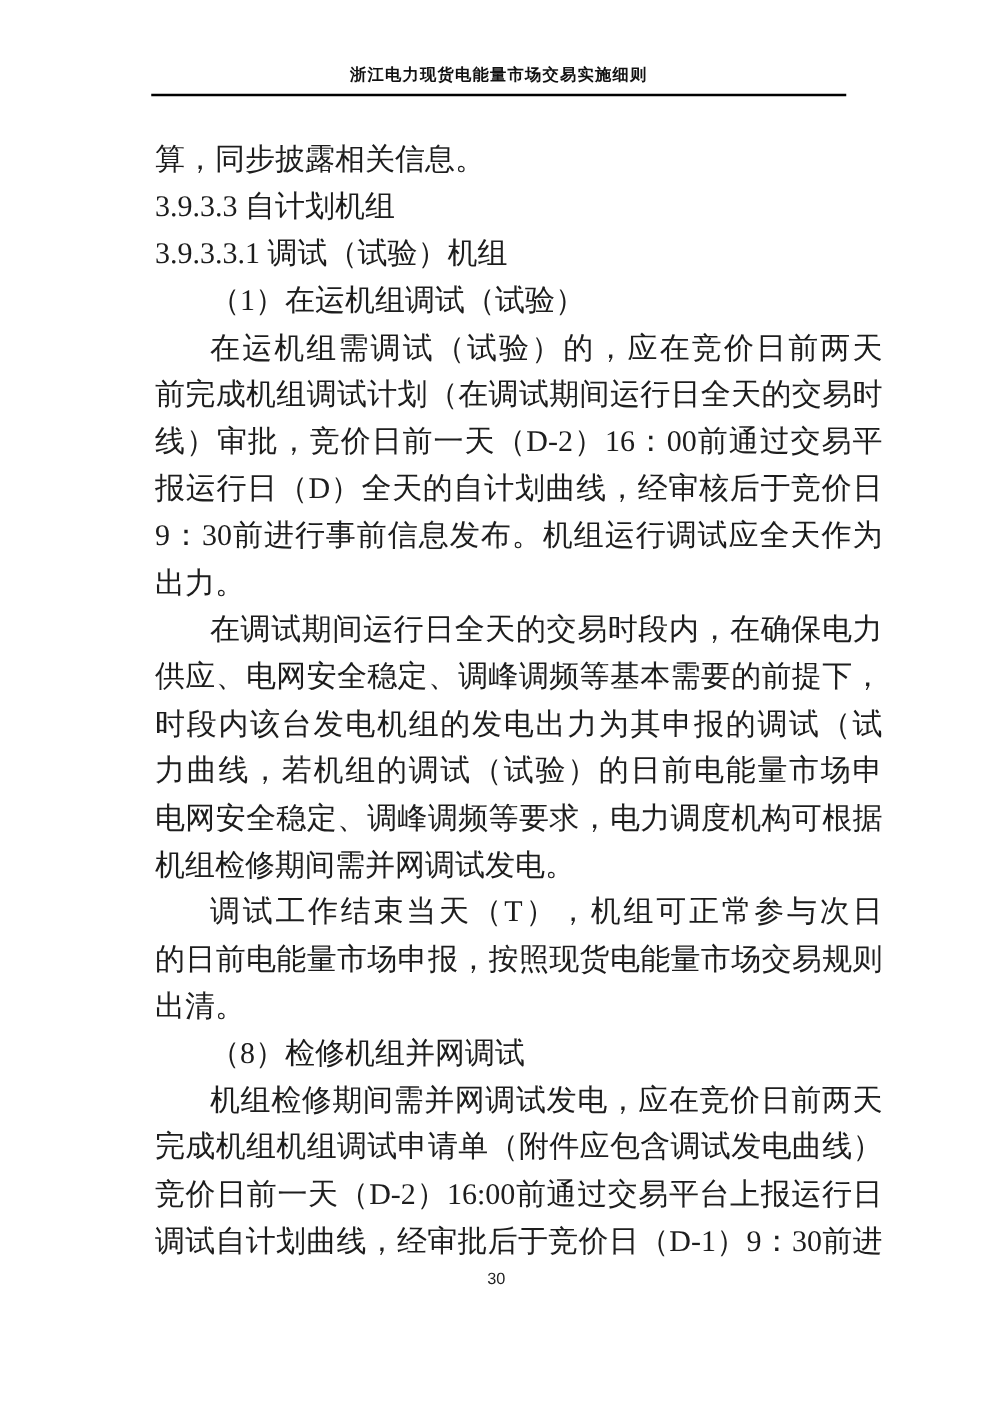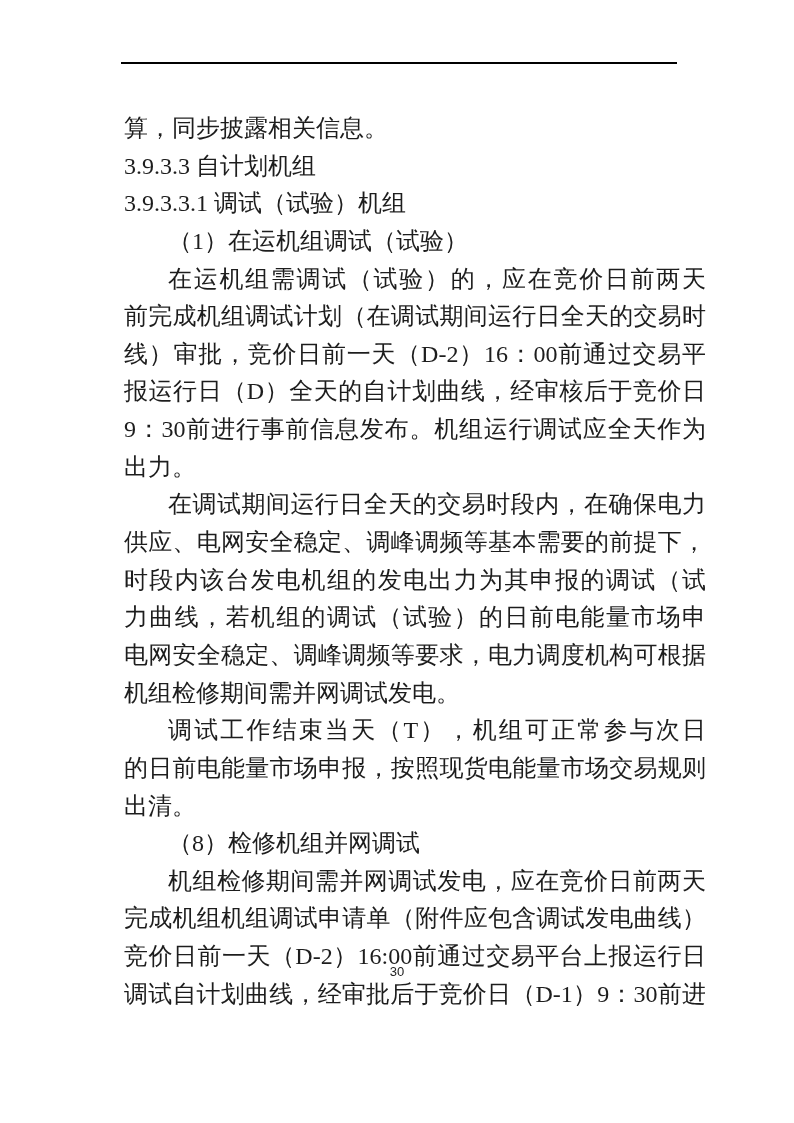--- a/index.html
+++ b/index.html
@@ -55,38 +55,39 @@
     text-align: justify;
     text-align-last: justify;
     text-justify: inter-character;
   }
   .line.indent {
     padding-left: 44px;
   }
   
   .footer {
     position: absolute;
-    top: 962px;
+    top: 1014px;
     left: 0;
     width: 794px;
     text-align: center;
   }
   .page-number {
     font-family: "Liberation Sans", "DejaVu Sans", sans-serif;
     font-size: 13px;
     color: #222222;
     line-height: 18px;
   }
 </style>
 </head>
 <body>
 
 <div class="page">
 
   <div class="header">
+    <div class="header-title">浙江电力现货电能量市场交易实施细则</div>
     <div class="header-rule"></div>
   </div>
 
   <div class="doc-body">
       <div class="line">算，同步披露相关信息。</div>
       <div class="line">3.9.3.3 自计划机组</div>
       <div class="line">3.9.3.3.1 调试（试验）机组</div>
       <div class="line indent">（1）在运机组调试（试验）</div>
       <div class="line indent justify">在运机组需调试（试验）的，应在竞价日前两天（D-3）</div>
       <div class="line justify">前完成机组调试计划（在调试期间运行日全天的交易时段内</div>

